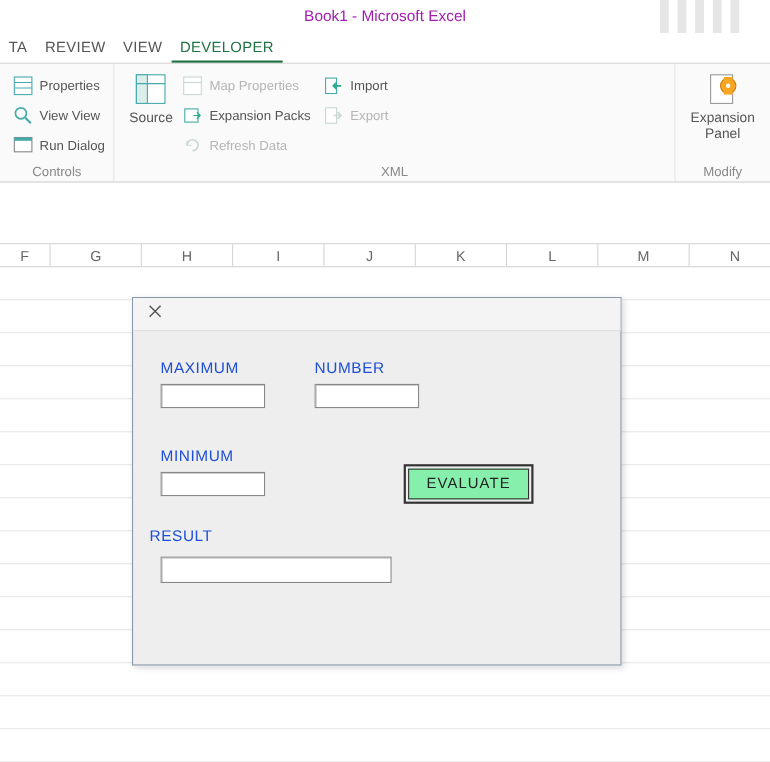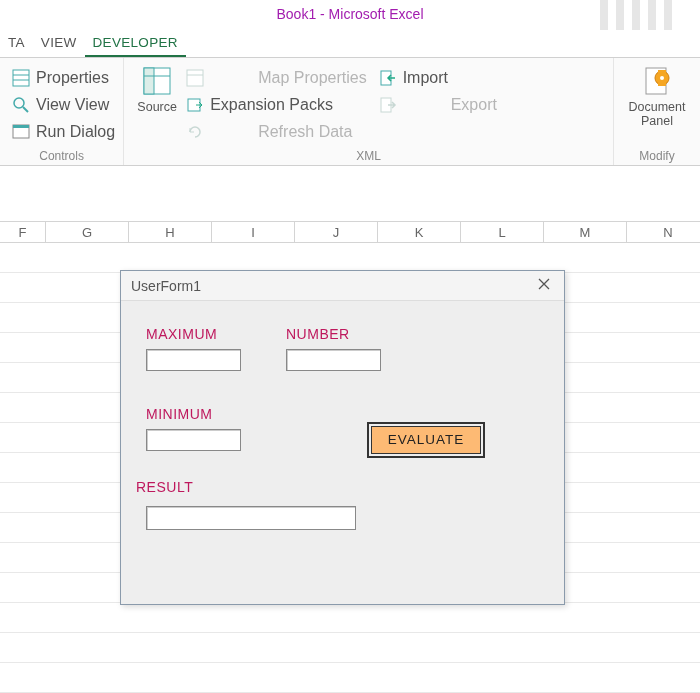--- a/index.html
+++ b/index.html
@@ -93,26 +93,26 @@
   .mini-col {
     display: flex;
     flex-direction: column;
     justify-content: space-around;
     padding: 2px 0 2px 4px;
   }
   .mini {
     display: flex;
     align-items: center;
     height: 24px;
-    font-size: 16px;
+    font-size: 12px;
     color: #555;
     cursor: pointer;
     white-space: nowrap;
   }
-  .mini.dim { color: #b5b5b5; cursor: default; gap: 48px; }
+  .mini.dim { color: #b5b5b5; cursor: default; }
   .mini .mi { width: 18px; height: 18px; margin-right: 6px; flex-shrink: 0; }
   .sheet {
     position: relative;
     height: calc(693px - 28px - 30px - 108px);
     overflow: hidden;
   }
   .colhdr {
     position: absolute;
     top: 55px;
     left: 0; right: 0;
@@ -159,40 +159,40 @@
     display: flex;
     justify-content: space-between;
     align-items: center;
     background: #f4f4f4;
     border-bottom: 1px solid #ddd;
   }
   .uf-close { width: 20px; text-align: center; cursor: pointer; font-size: 16px; color: #555; }
   .uf-body { padding: 20px 25px; position: relative; height: calc(100% - 30px); }
   .uf-label {
     font-size: 14px;
-    color: #be185d;
+    color: #1d4ed8;
     letter-spacing: 0.5px;
     position: absolute;
   }
   .uf-input {
     position: absolute;
     width: 95px;
     height: 22px;
     background: #fff;
     border: 1px solid #888;
     box-shadow: inset 1px 1px 0 #ccc;
     font-size: 13px;
     padding: 0 4px;
   }
   .uf-input.wide { width: 210px; height: 24px; }
   .uf-btn {
     position: absolute;
     width: 110px;
     height: 28px;
-    background: #fdba74;
+    background: #86efac;
     border: 1px solid #333;
     outline: 2px solid #333;
     outline-offset: 2px;
     font-size: 13.5px;
     letter-spacing: 1px;
     color: #222;
     cursor: pointer;
     text-align: center;
     line-height: 24px;
   }
@@ -206,20 +206,21 @@
     <span style="height:30px"></span>
       <span style="height:44px"></span>
       <span style="height:36px"></span>
     <span style="height:48px"></span>
       <span style="height:32px"></span>
   </div>
 </div>
 
 <div class="tabrow">
   <div class="tab">TA</div>
+  <div class="tab">REVIEW</div>
   <div class="tab">VIEW</div>
   <div class="tab active">DEVELOPER</div>
 </div>
 
 <div class="ribbon">
 
   <div class="group">
     <div class="group-body">
       <div class="mini-col">
         <div class="mini">
@@ -306,21 +307,21 @@
   <div class="group" style="border-right:none">
     <div class="group-body">
       <div class="bigbtn" style="width:70px">
         <svg class="ico" viewBox="0 0 34 34">
           <rect x="6" y="4" width="20" height="26" fill="#fff" stroke="#999"></rect>
           <circle cx="22" cy="14" r="7" fill="#f5a623" stroke="#d08010"></circle>
           <circle cx="22" cy="14" r="2" fill="#fff"></circle>
           <rect x="18" y="6" width="8" height="3" fill="#f5a623"></rect>
           <rect x="18" y="19" width="8" height="3" fill="#f5a623"></rect>
         </svg>
-        <div class="lbl" style="white-space:pre-line">Document
+        <div class="lbl" style="white-space:pre-line">Expansion
 Panel</div>
       </div>
     </div>
     <div class="group-label">Modify</div>
   </div>
 </div>
 
 <div class="sheet">
   <div class="colhdr">
     <div class="ch">F</div>
@@ -355,21 +356,20 @@
   <div class="vline" style="left:211px"></div>
   <div class="vline" style="left:294px"></div>
   <div class="vline" style="left:377px"></div>
   <div class="vline" style="left:460px"></div>
   <div class="vline" style="left:543px"></div>
   <div class="vline" style="left:626px"></div>
 </div>
 
 <div class="userform">
   <div class="uf-title">
-    <span>UserForm1</span>
     <span class="uf-close">
       <svg width="14" height="14" viewBox="0 0 14 14">
           <path d="M2 2 L12 12 M12 2 L2 12" stroke="#555" stroke-width="1.3"></path>
         </svg>
     </span>
   </div>
   <div class="uf-body">
     <div class="uf-label" style="left:25px; top:25px">MAXIMUM</div>
     <input class="uf-input" style="left: 25px; top: 48px;" value="">
 

